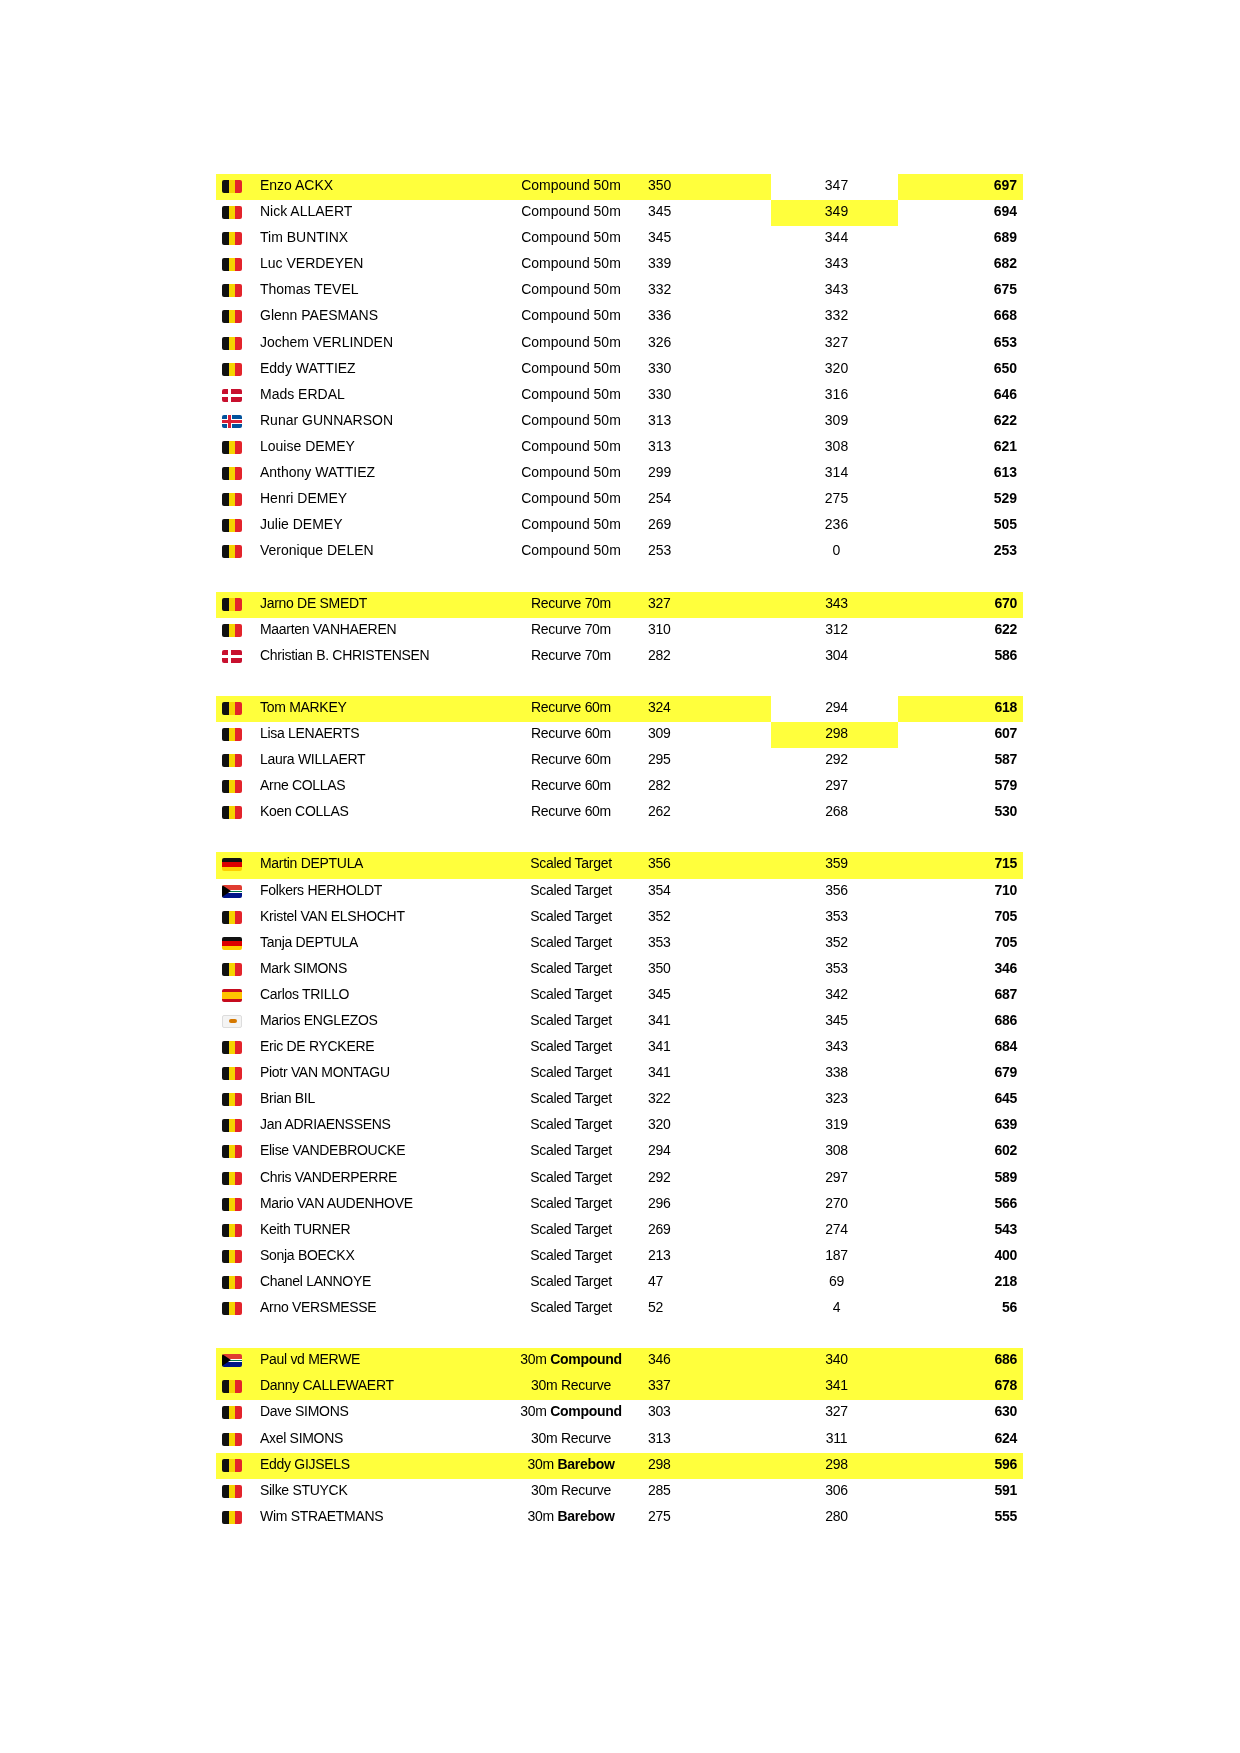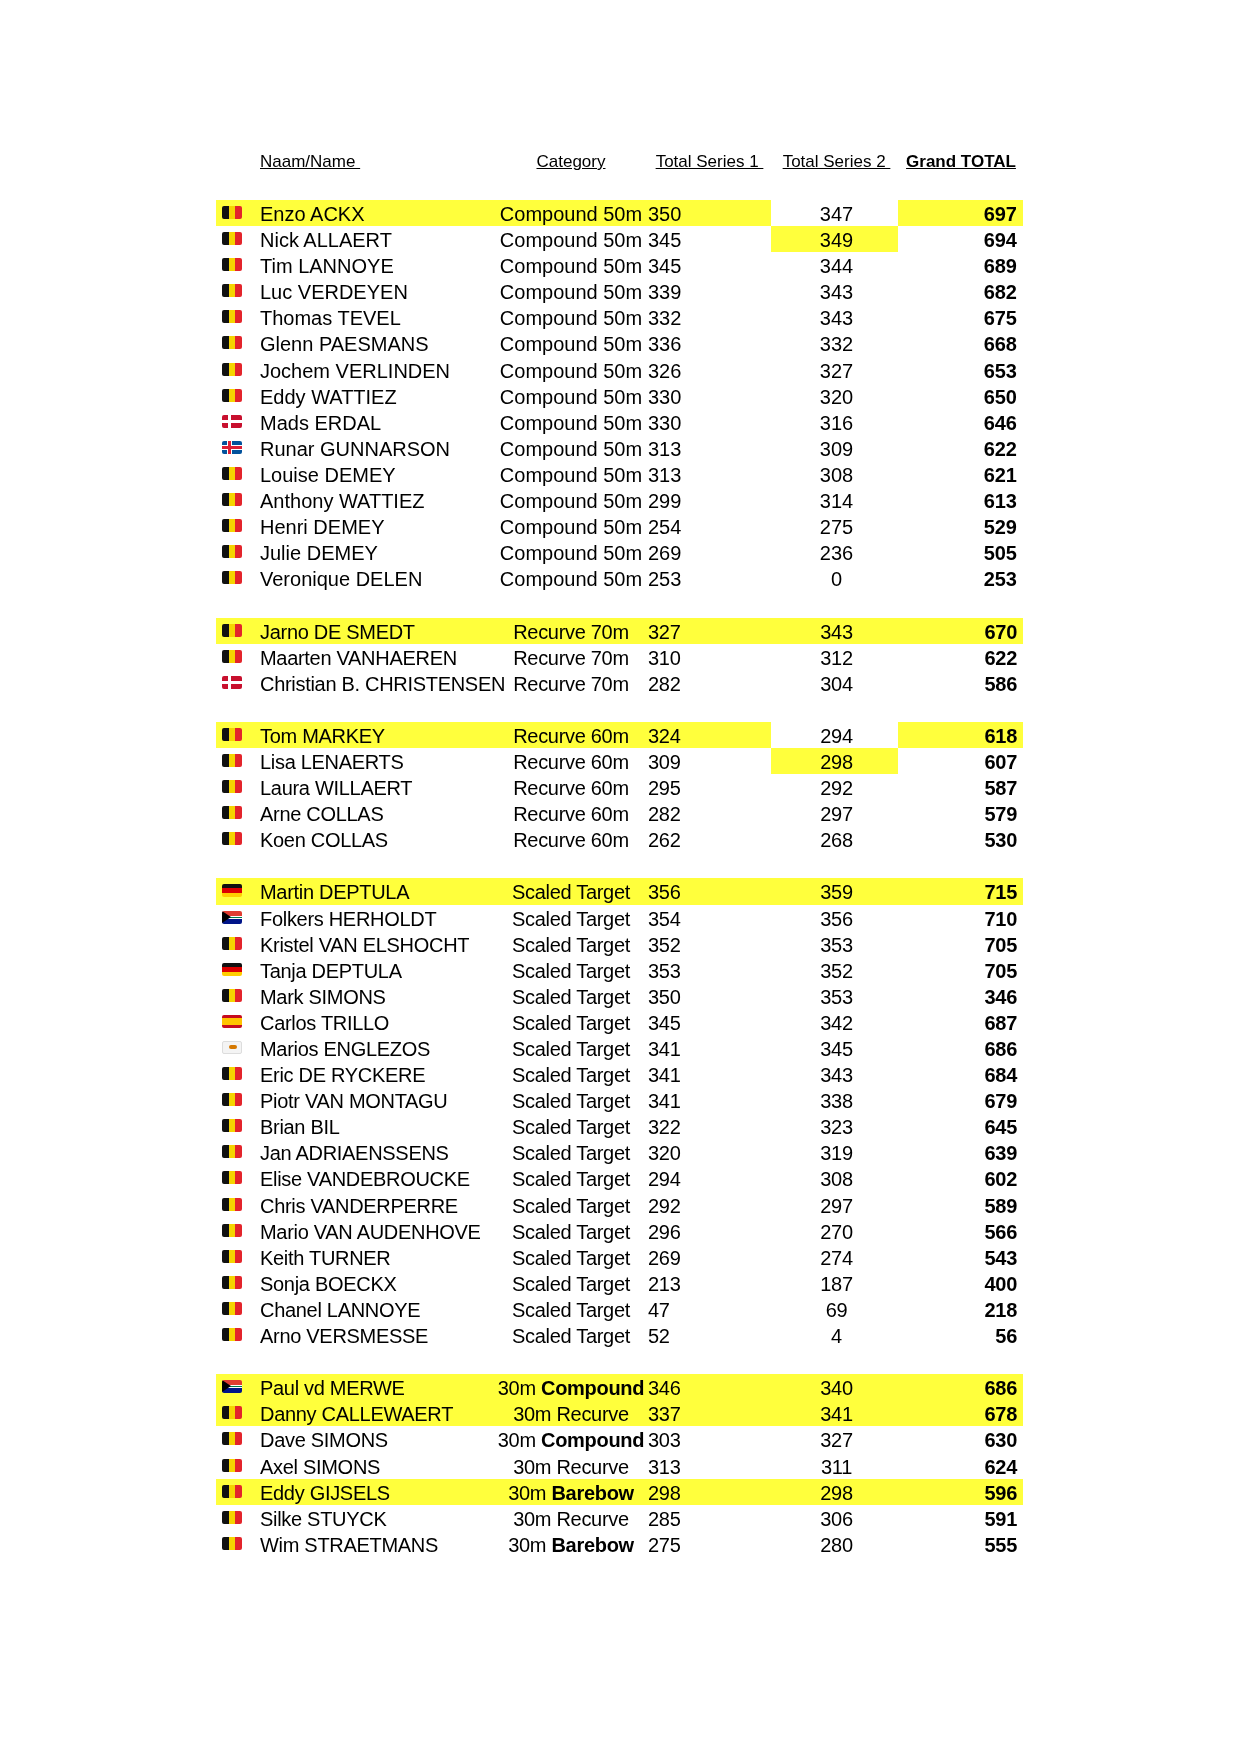--- a/index.html
+++ b/index.html
@@ -7,21 +7,21 @@
          font-family: "Liberation Sans", sans-serif; color: #000; }
   .sheet { position: absolute; left: 216px; top: 150px; width: 807px; }
   .hdr { position: relative; height: 26px; font-size: 17px; }
   .hdr span { position: absolute; top: 2px; text-decoration: underline; white-space: pre; }
   .hdr .h-name { left: 44px; }
   .hdr .h-cat { left: 280px; width: 150px; text-align: center; }
   .hdr .h-s1 { left: 432px; width: 123px; text-align: center; }
   .hdr .h-s2 { left: 559px; width: 123px; text-align: center; }
   .hdr .h-gt { left: 689px; width: 112px; text-align: center; font-weight: bold; }
   .spacer { height: 24px; }
-  .row { position: relative; height: 26.1px; font-size: 20px; }
+  .row { position: relative; height: 26.1px; font-size: 14px; }
   .row .hl { position: absolute; top: 0; bottom: 0; background: #ffff3c; }
   .row .hl-main { left: 0; width: 555px; }
   .row .hl-s2 { left: 555px; width: 127px; }
   .row .hl-gt { left: 682px; width: 125px; }
   .row .flag { position: absolute; left: 6px; top: 6px; width: 20px; height: 13px; border-radius: 2px; overflow: hidden; }
   .row .cell { position: absolute; top: 3px; white-space: nowrap; }
   .row .c-name { left: 44px; }
   .row .c-cat { left: 280px; width: 150px; text-align: center; }
   .row .c-s1 { left: 432px; width: 123px; text-align: left; }
   .row .c-s2 { left: 559px; width: 123px; text-align: center; }
@@ -43,27 +43,20 @@
   .f-za { background: linear-gradient(180deg, #e03c31 0 40%, #fff 40% 44%, #007749 44% 56%, #fff 56% 60%, #001489 60%); }
   .f-za::before { content:""; position:absolute; left:0; top:0; border-left:9px solid #000; border-top:6.5px solid transparent; border-bottom:6.5px solid transparent; }
   .f-es { background: linear-gradient(180deg, #c60b1e 0 25%, #ffc400 25% 75%, #c60b1e 75%); }
   .f-cy { background: #f4f4f4; border: 1px solid #ddd; box-sizing: border-box; }
   .f-cy::before { content:""; position:absolute; left:6px; top:3px; width:8px; height:4px; background:#d57800; border-radius: 2px; }
 </style>
 </head>
 <body>
 
 <div class="sheet">
-  <div class="hdr">
-    <span class="h-name">Naam/Name </span>
-    <span class="h-cat">Category</span>
-    <span class="h-s1">Total Series 1 </span>
-    <span class="h-s2">Total Series 2 </span>
-    <span class="h-gt">Grand TOTAL</span>
-  </div>
   <div class="spacer"></div>
   <div id="body">
       <div class="row">
         <div class="hl hl-main"></div>
         <div class="hl hl-gt"></div>
         <span class="flag f-be"></span>
         <span class="cell c-name">Enzo ACKX</span>
         <span class="cell c-cat">Compound 50m</span>
         <span class="cell c-s1">350</span>
         <span class="cell c-s2">347</span>
@@ -73,21 +66,21 @@
         <div class="hl hl-s2"></div>
         <span class="flag f-be"></span>
         <span class="cell c-name">Nick ALLAERT</span>
         <span class="cell c-cat">Compound 50m</span>
         <span class="cell c-s1">345</span>
         <span class="cell c-s2">349</span>
         <span class="cell c-gt">694</span>
       </div>
       <div class="row">
         <span class="flag f-be"></span>
-        <span class="cell c-name">Tim LANNOYE</span>
+        <span class="cell c-name">Tim BUNTINX</span>
         <span class="cell c-cat">Compound 50m</span>
         <span class="cell c-s1">345</span>
         <span class="cell c-s2">344</span>
         <span class="cell c-gt">689</span>
       </div>
       <div class="row">
         <span class="flag f-be"></span>
         <span class="cell c-name">Luc VERDEYEN</span>
         <span class="cell c-cat">Compound 50m</span>
         <span class="cell c-s1">339</span>

